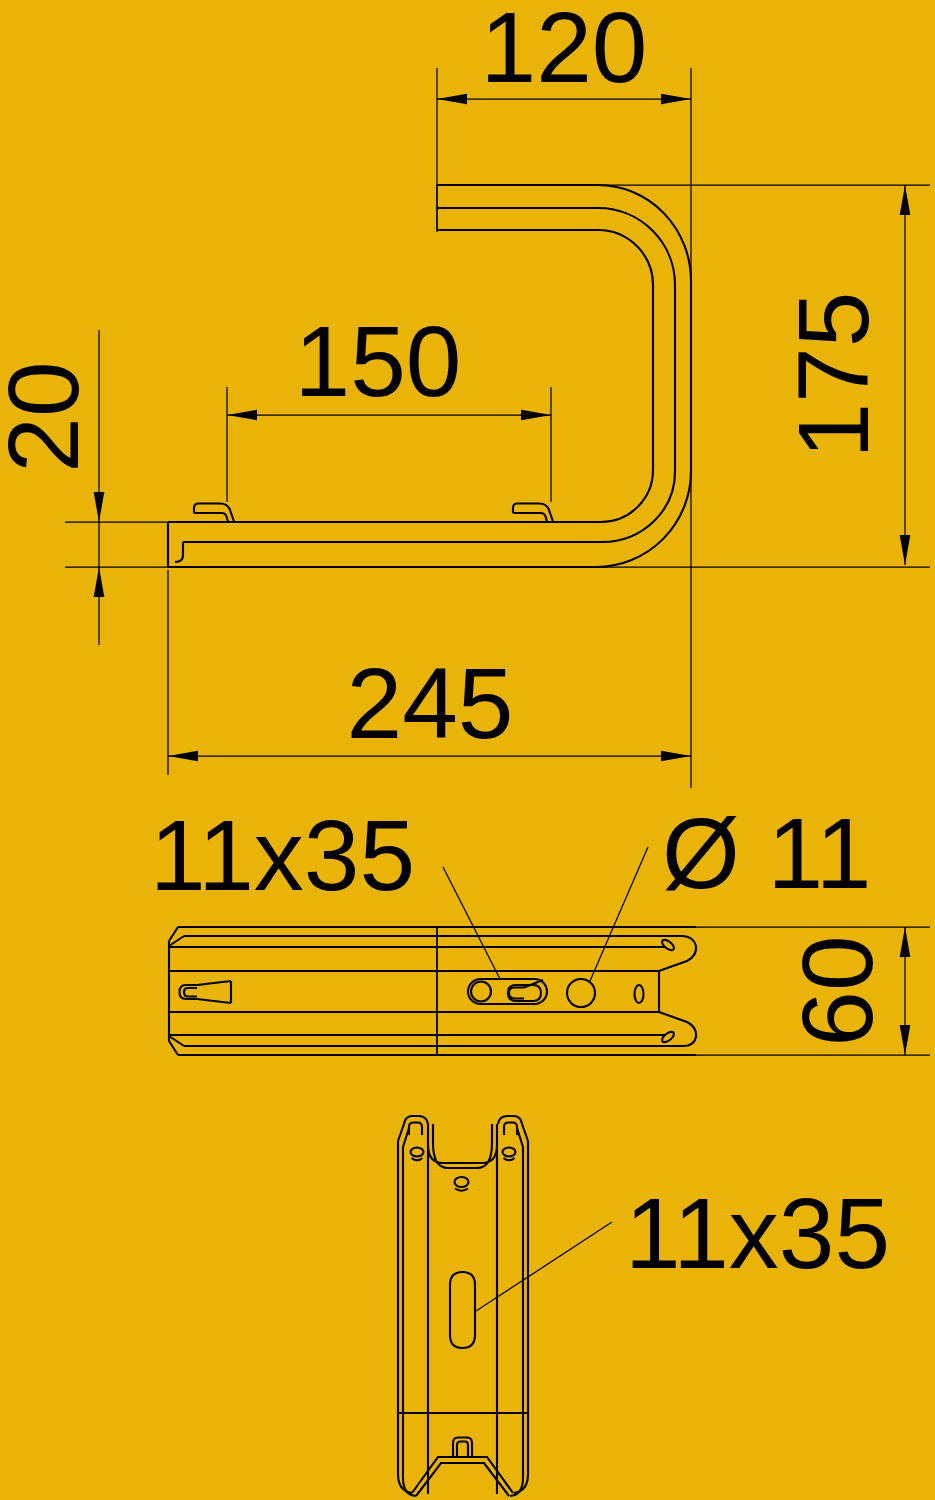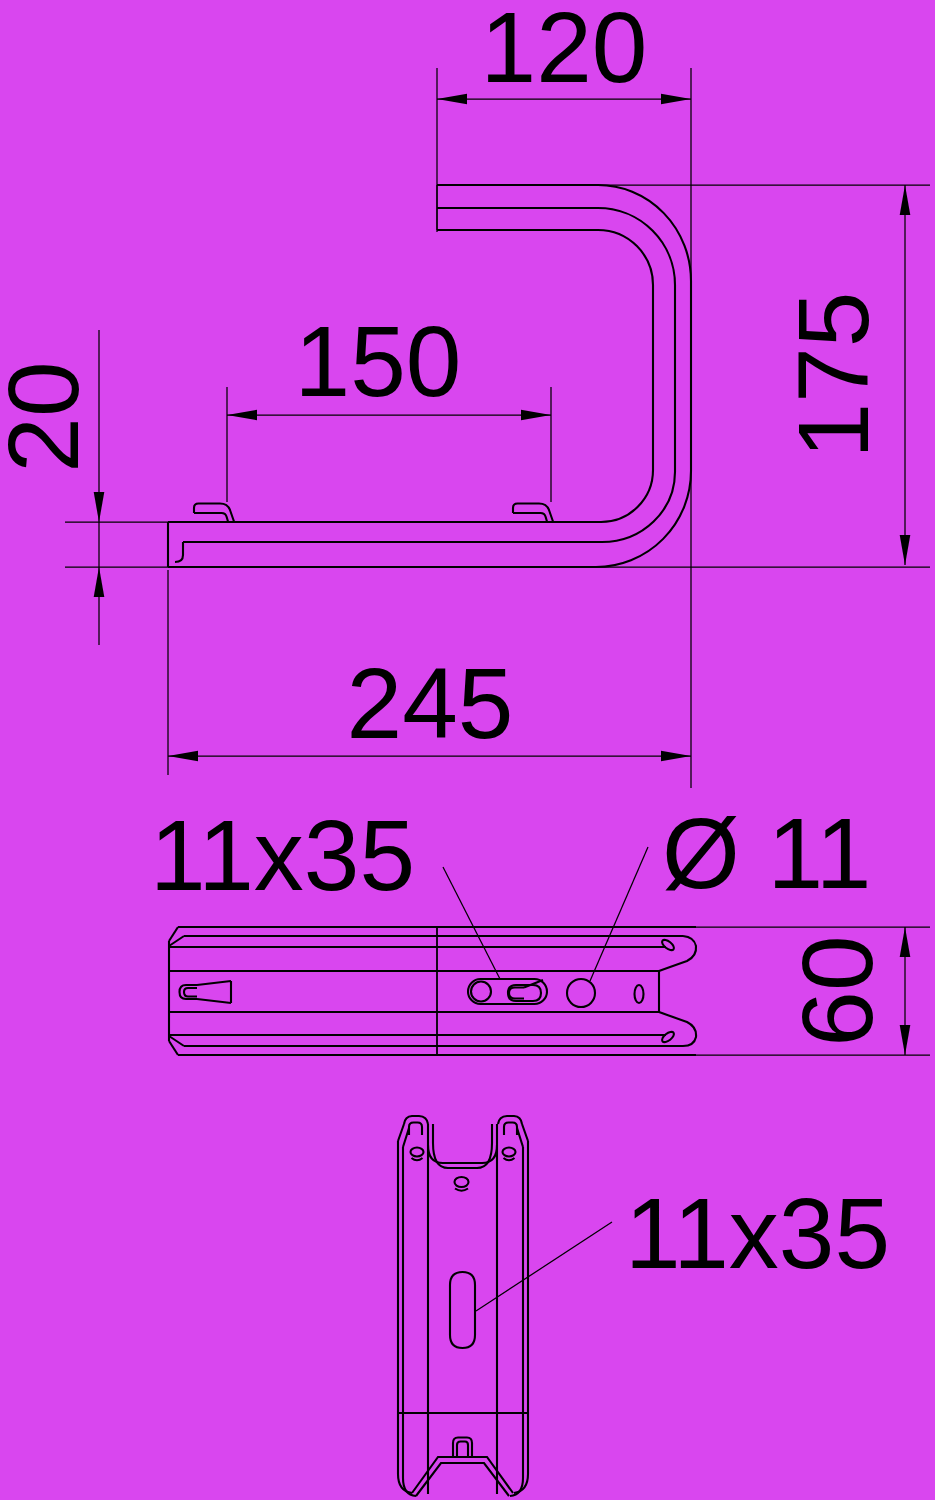--- a/index.html
+++ b/index.html
@@ -3,21 +3,21 @@
 <meta charset="utf-8">
 <style>
   html, body {
     margin: 0;
     padding: 0;
     background: #ffffff;
   }
   .stage {
     width: 935px;
     height: 1500px;
-    background: #d946ef;
+    background: #eab308;
     position: relative;
     overflow: hidden;
   }
   svg { display: block; }
   .dim-text {
     font-family: "Liberation Sans", sans-serif;
     font-size: 100px;
     fill: #000000;
   }
   .thin  { stroke: #000000; stroke-width: 1.25; fill: none; }

